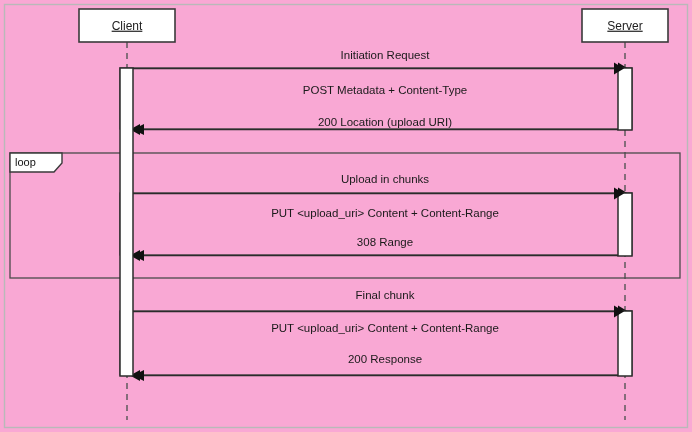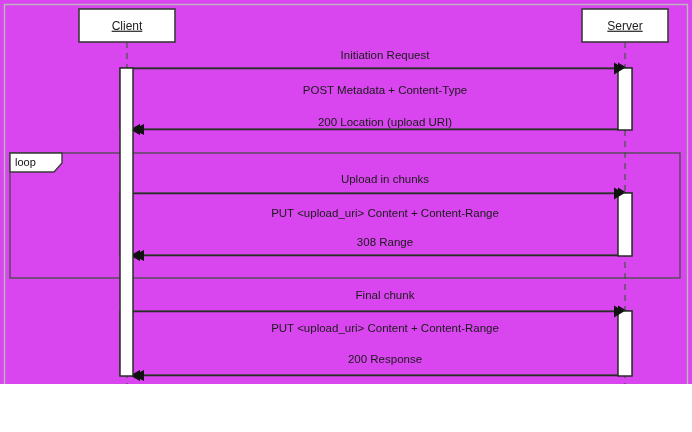--- a/index.html
+++ b/index.html
@@ -7,22 +7,22 @@
     margin: 0;
     padding: 0;
     background: #ffffff;
   }
   body {
     font-family: "Liberation Sans", sans-serif;
   }
   #diagram-root {
     position: relative;
     width: 692px;
-    height: 384px;
-    background: #d946ef;
+    height: 432px;
+    background: #f9a8d4;
     overflow: hidden;
   }
   #diagram-root svg {
     display: block;
   }
   .lifeline-label {
     font-family: "Liberation Sans", sans-serif;
     font-size: 12px;
     fill: #222222;
     text-anchor: middle;

